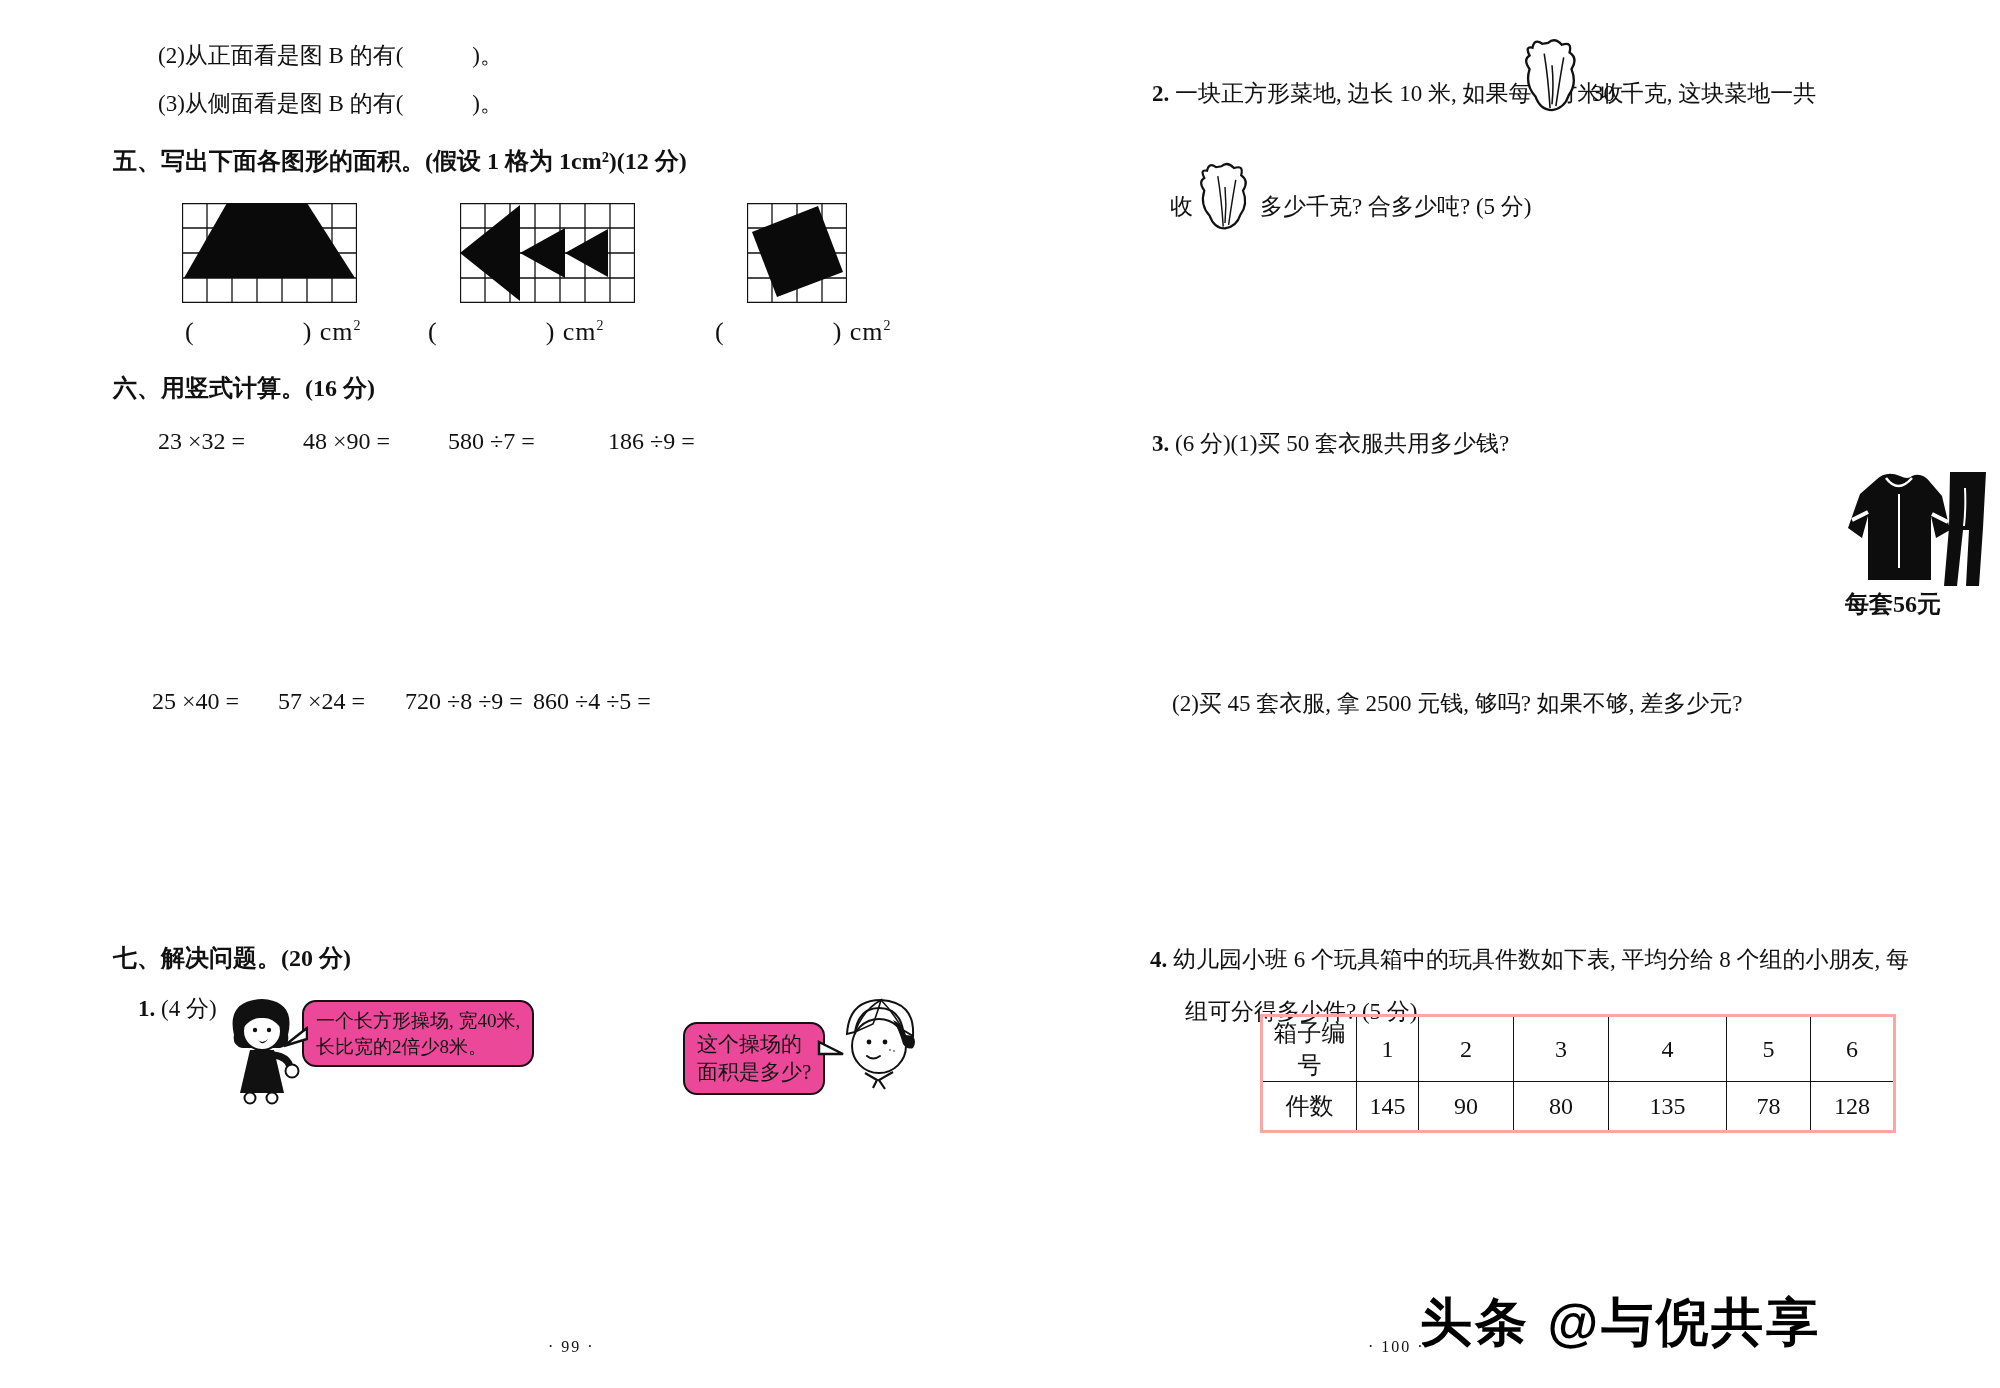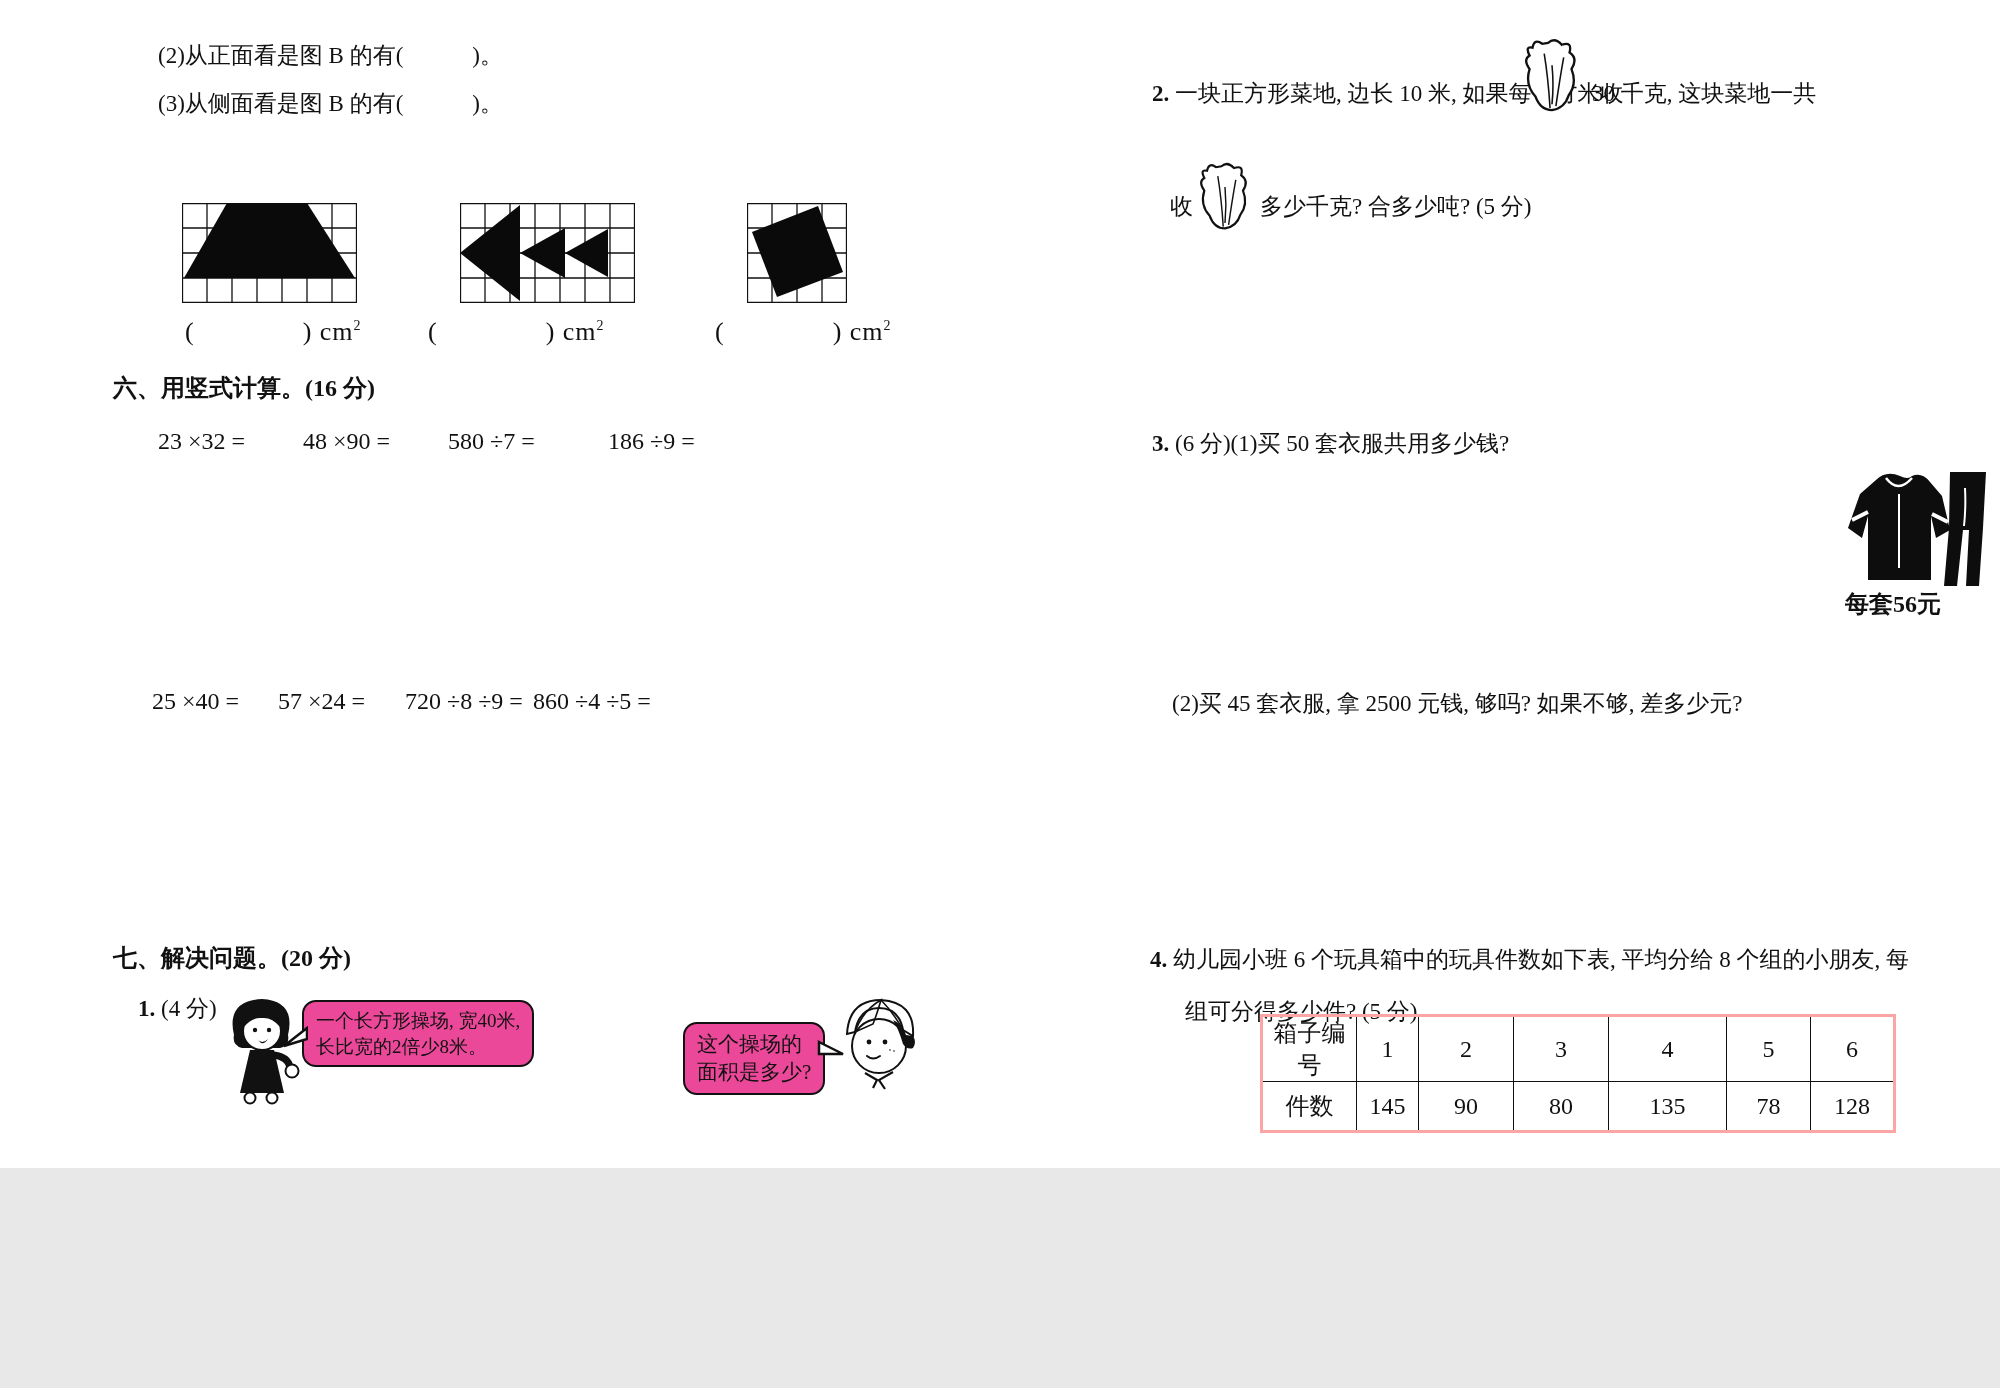--- a/index.html
+++ b/index.html
@@ -1,17 +1,17 @@
 <!DOCTYPE html>
 <html><head>
 <meta charset="utf-8">
 <style>
   html,body{margin:0;padding:0;background:#e8e8e8;}
   #sheet{
-    position:relative;width:2000px;height:1168px;background:#ffffff;
+    position:relative;width:2000px;height:1388px;background:#ffffff;
     font-family:"Liberation Serif","DejaVu Serif",serif;color:#111;
     overflow:hidden;
   }
   .txt{position:absolute;white-space:nowrap;font-size:23px;line-height:1.25;}
   .hdr{font-weight:700;font-size:24px;}
   .num{font-weight:700;}
   .answer{font-size:26px;letter-spacing:1px;text-align:center;}
   .answer sup{font-size:14px;}
   .calc{font-size:24px;}
   .fig{position:absolute;}
@@ -39,20 +39,21 @@
   }
 </style>
 </head>
 <body>
 
 <div id="sheet">
 
   <div class="txt" style="left:158px;top:42px">(2)从正面看是图 B 的有(　　　)。</div>
   <div class="txt" style="left:158px;top:90px">(3)从侧面看是图 B 的有(　　　)。</div>
 
+  <div class="txt hdr" style="left:113px;top:146px">五、写出下面各图形的面积。(假设 1 格为 1cm²)(12 分)</div>
 
   <svg class="fig" style="left:182px;top:203px" width="175" height="100" viewBox="0 0 175 100">
     <path d="M0.5,0.5 H174.5 V99.5 H0.5 Z M25,0 V100 M50,0 V100 M75,0 V100 M100,0 V100 M125,0 V100 M150,0 V100 M0,25 H175 M0,50 H175 M0,75 H175" fill="none" stroke="#111" stroke-width="1.3"></path>
     <polygon points="45,0 125,0 173,75 2,75" fill="#0a0a0a"></polygon>
   </svg>
 
   <svg class="fig" style="left:460px;top:203px" width="175" height="100" viewBox="0 0 175 100">
     <path d="M0.5,0.5 H174.5 V99.5 H0.5 Z M25,0 V100 M50,0 V100 M75,0 V100 M100,0 V100 M125,0 V100 M150,0 V100 M0,25 H175 M0,50 H175 M0,75 H175" fill="none" stroke="#111" stroke-width="1.3"></path>
     <polygon points="0,50 60,2 60,98" fill="#0a0a0a"></polygon>
     <polygon points="60,50 105,25 105,75" fill="#0a0a0a"></polygon>

